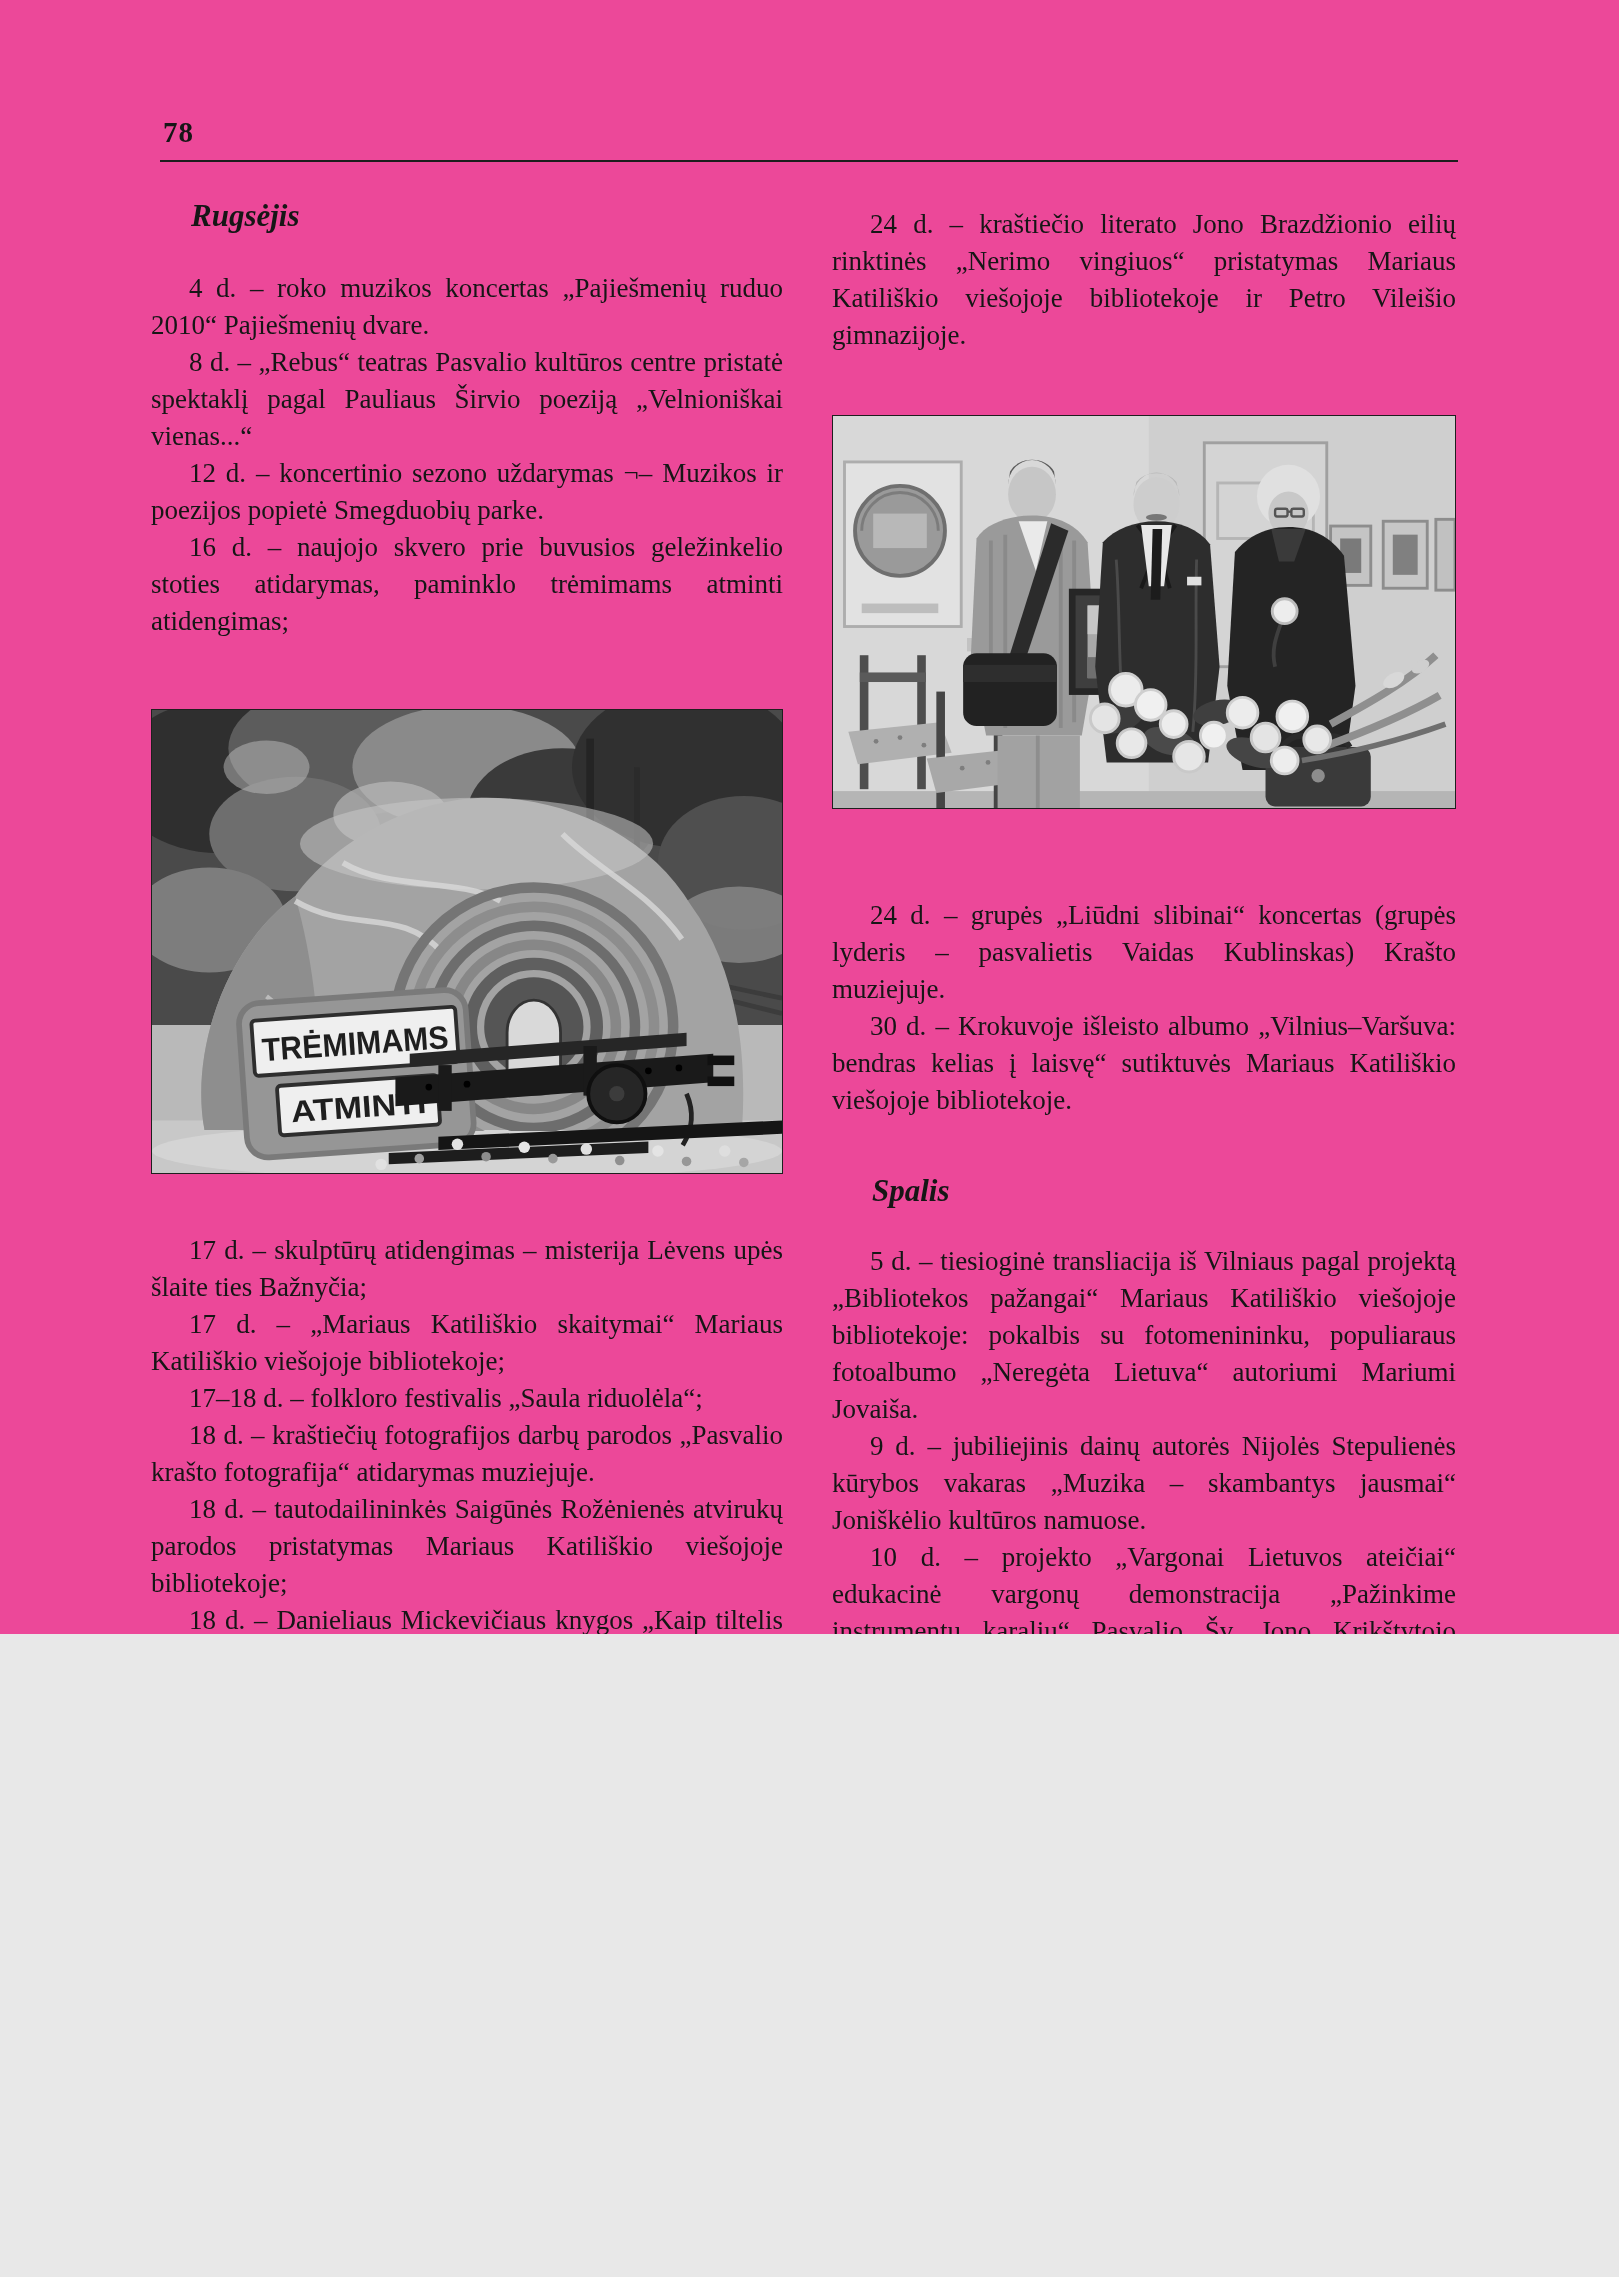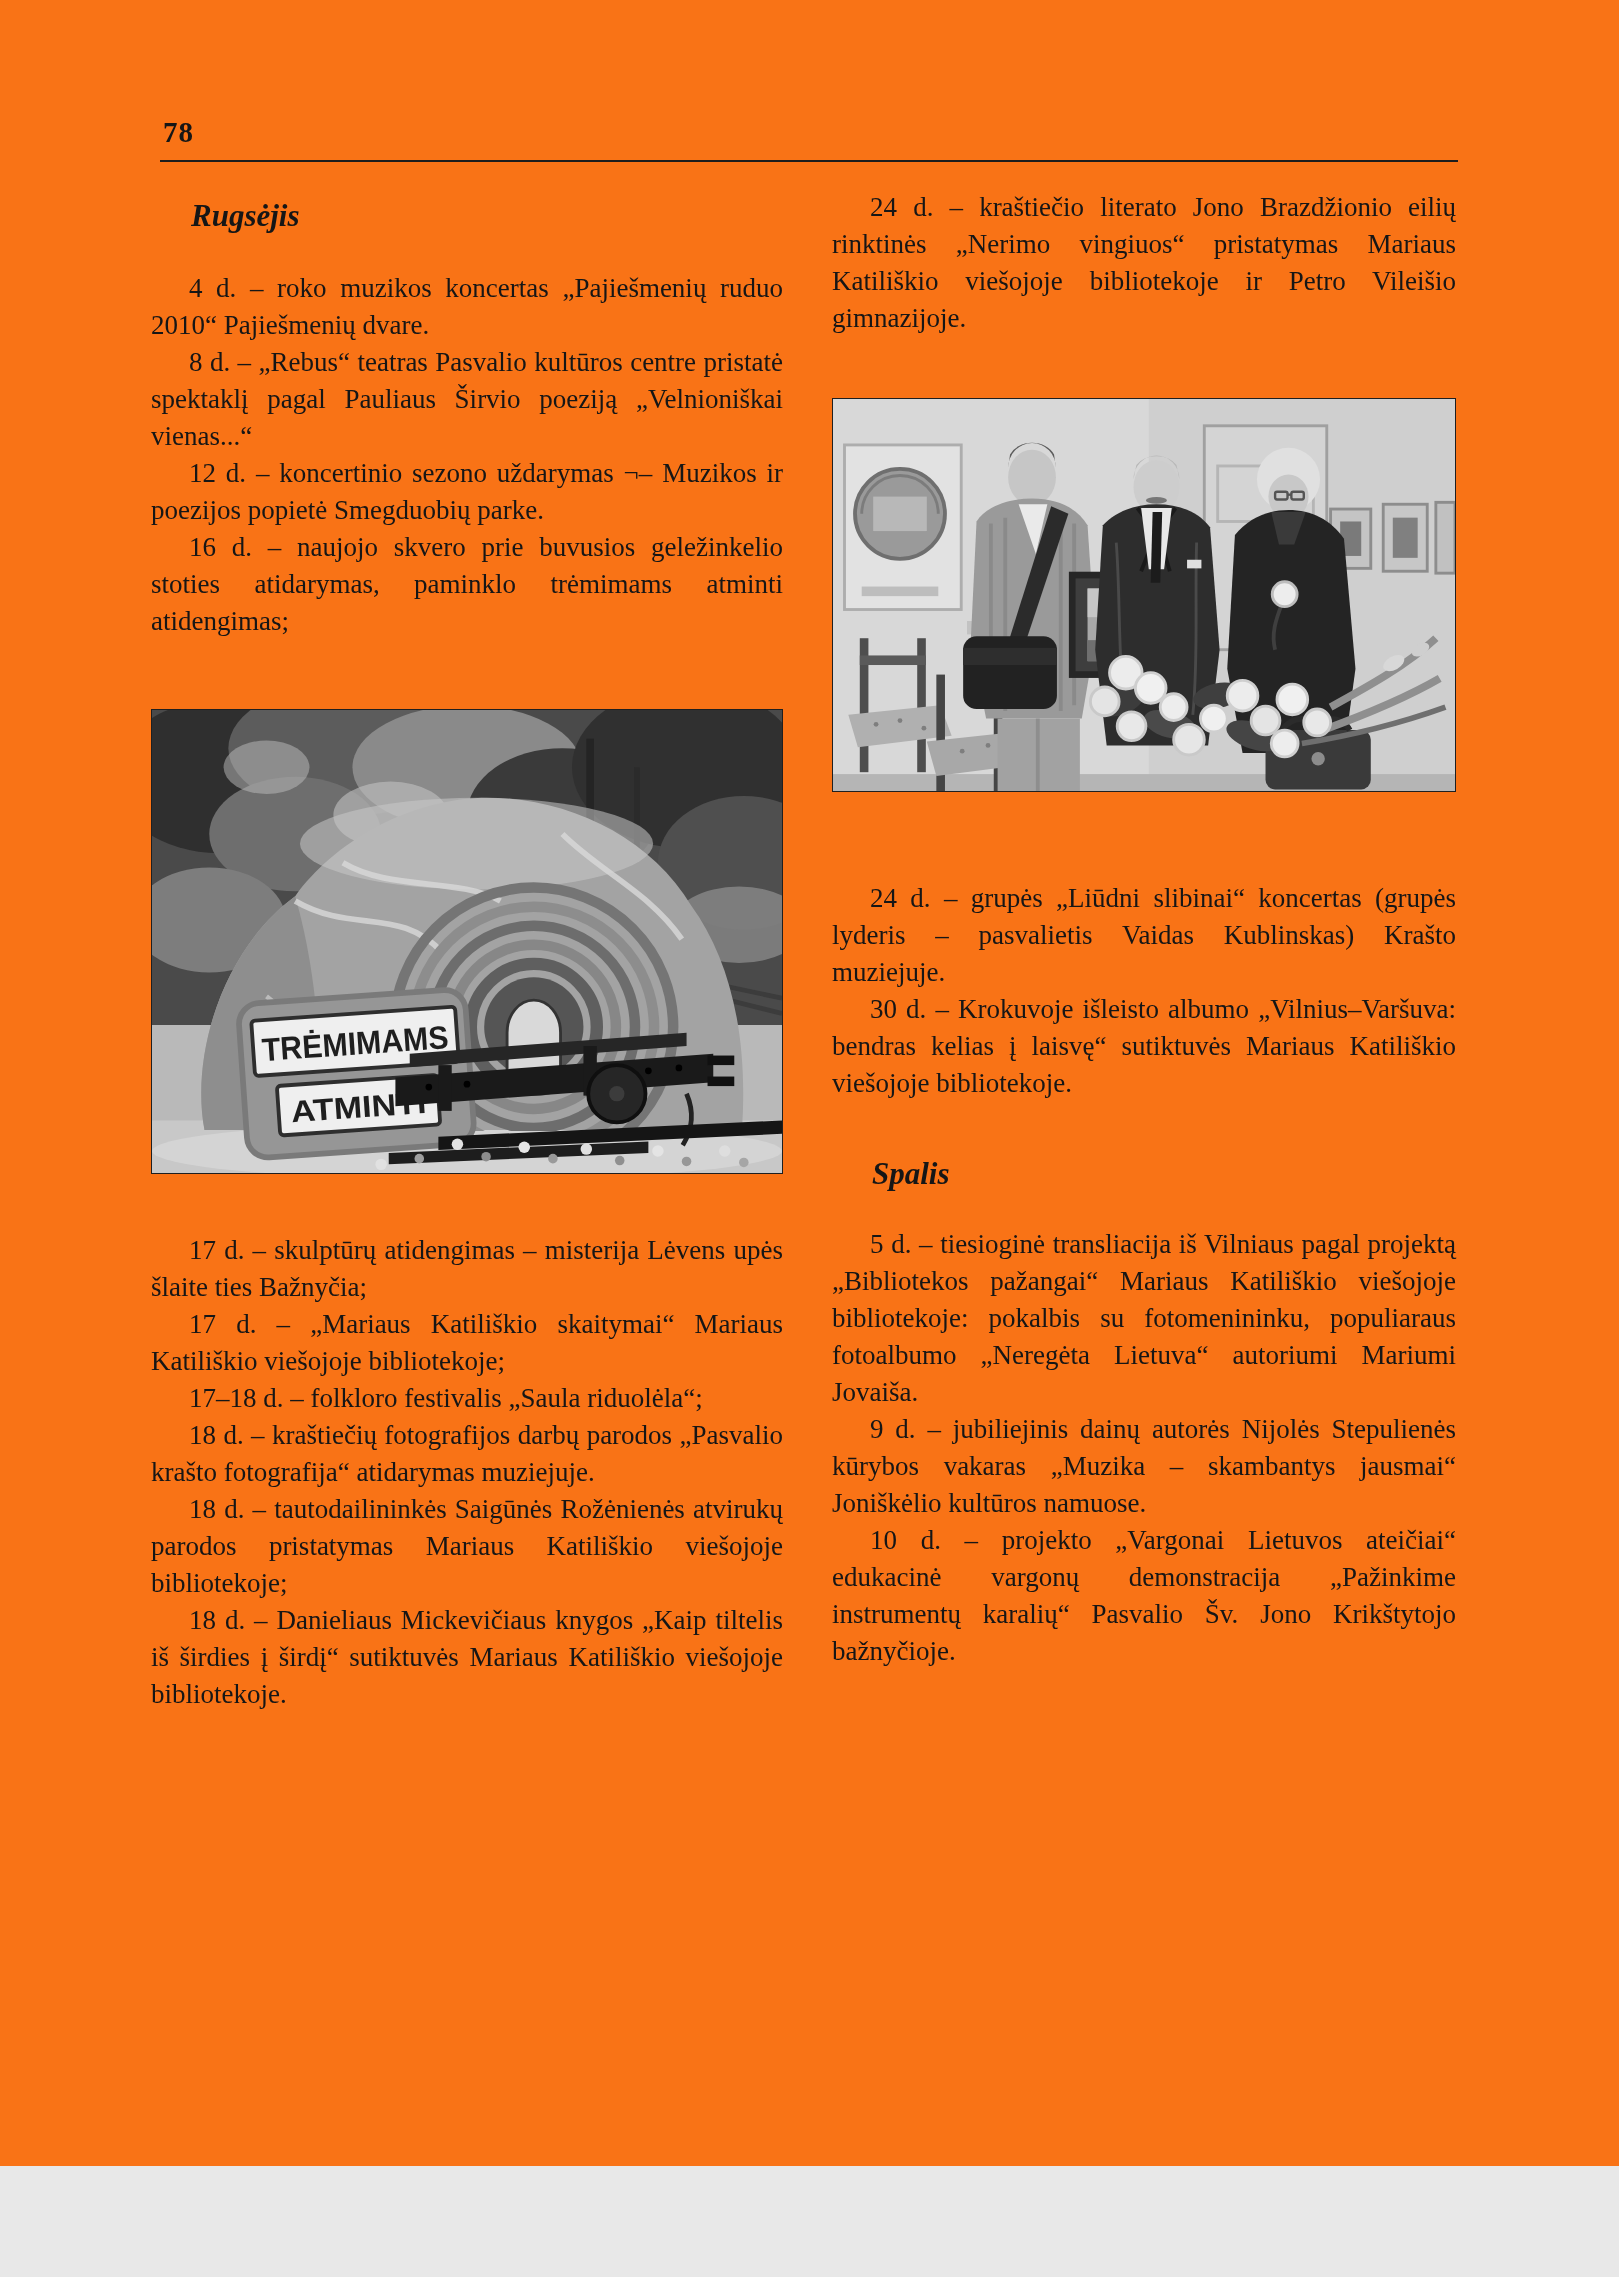--- a/index.html
+++ b/index.html
@@ -1,19 +1,19 @@
 <!DOCTYPE html>
 <html><head>
 <meta charset="utf-8">
 <style>
   html,body { margin:0; padding:0; background:#e8e8e8; }
   .page {
     position:relative;
-    width:1620px; height:2166px;
-    background:#f97316;
+    width:1620px; height:1634px;
+    background:#ec4899;
     font-family:"Liberation Serif","DejaVu Serif",serif;
     color:#161616;
     overflow:hidden;
   }
   .pageno {
     position:absolute; left:163px; top:116px;
     font-size:29px; font-weight:bold; letter-spacing:1px;
   }
   .rule {
     position:absolute; left:160px; top:160px;
@@ -28,21 +28,21 @@
     font-style:italic; font-weight:bold;
     margin:15.4px 0 37px 40px;
   }
   h2.section-spalis { margin:54px 0 35px 40px; }
 
   p.entry {
     margin:0;
     font-size:27px; line-height:37px;
     text-align:justify; text-indent:38px;
   }
-  .col-right > p.entry:first-child { margin-top:6px; }
+  .col-right > p.entry:first-child { margin-top:23px; }
 
   .photo {
     border:1.9px solid #1f1f1f;
     background:#bdbdbd;
   }
   .photo svg { display:block; width:100%; height:auto; }
   .photo-left  { margin:69px 0 58px 0; }
   .photo-right { margin:61px 0 88px 0; }
 
   .sign-text {

